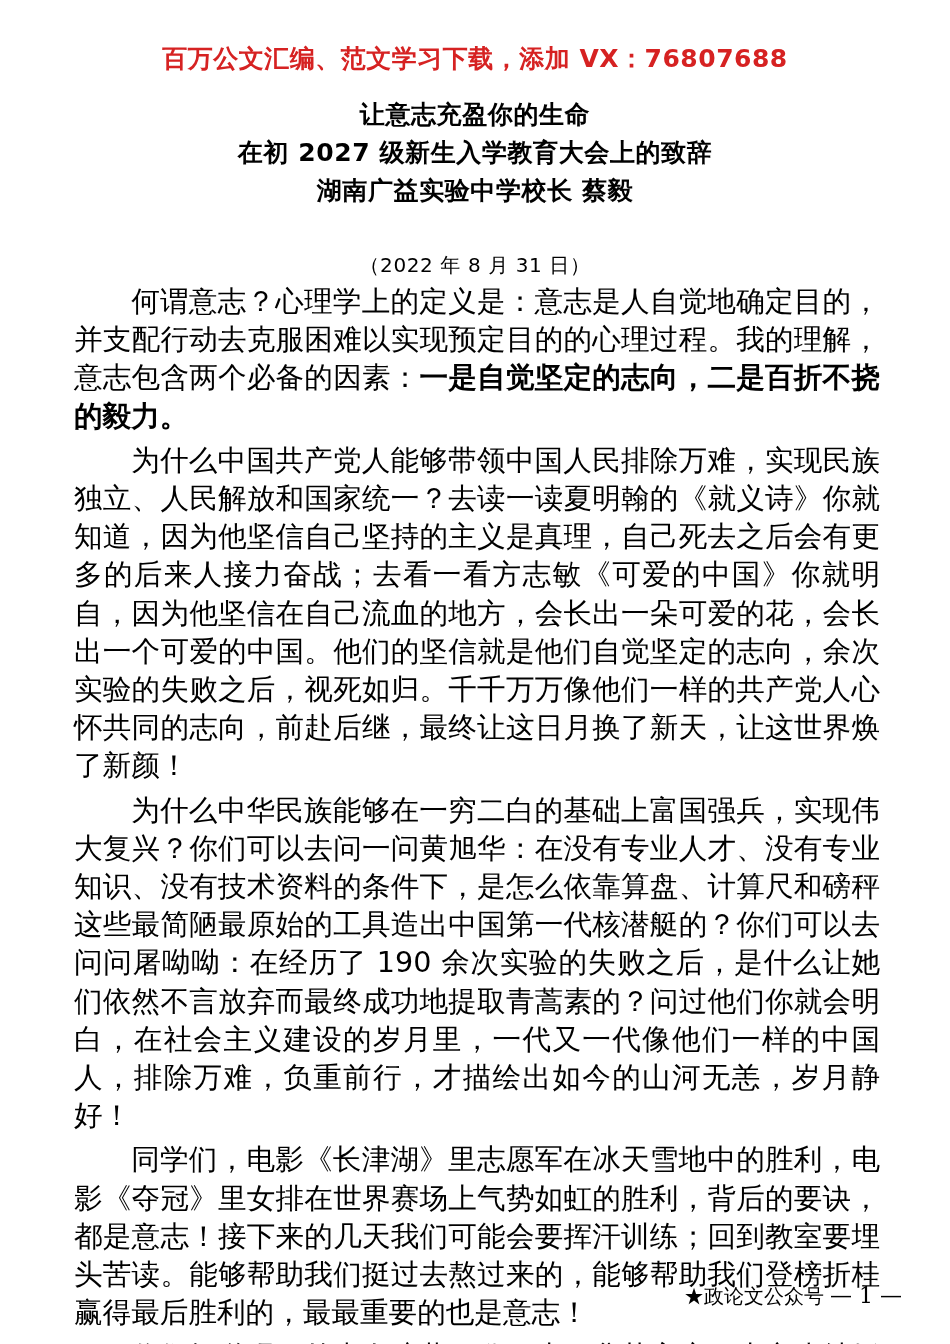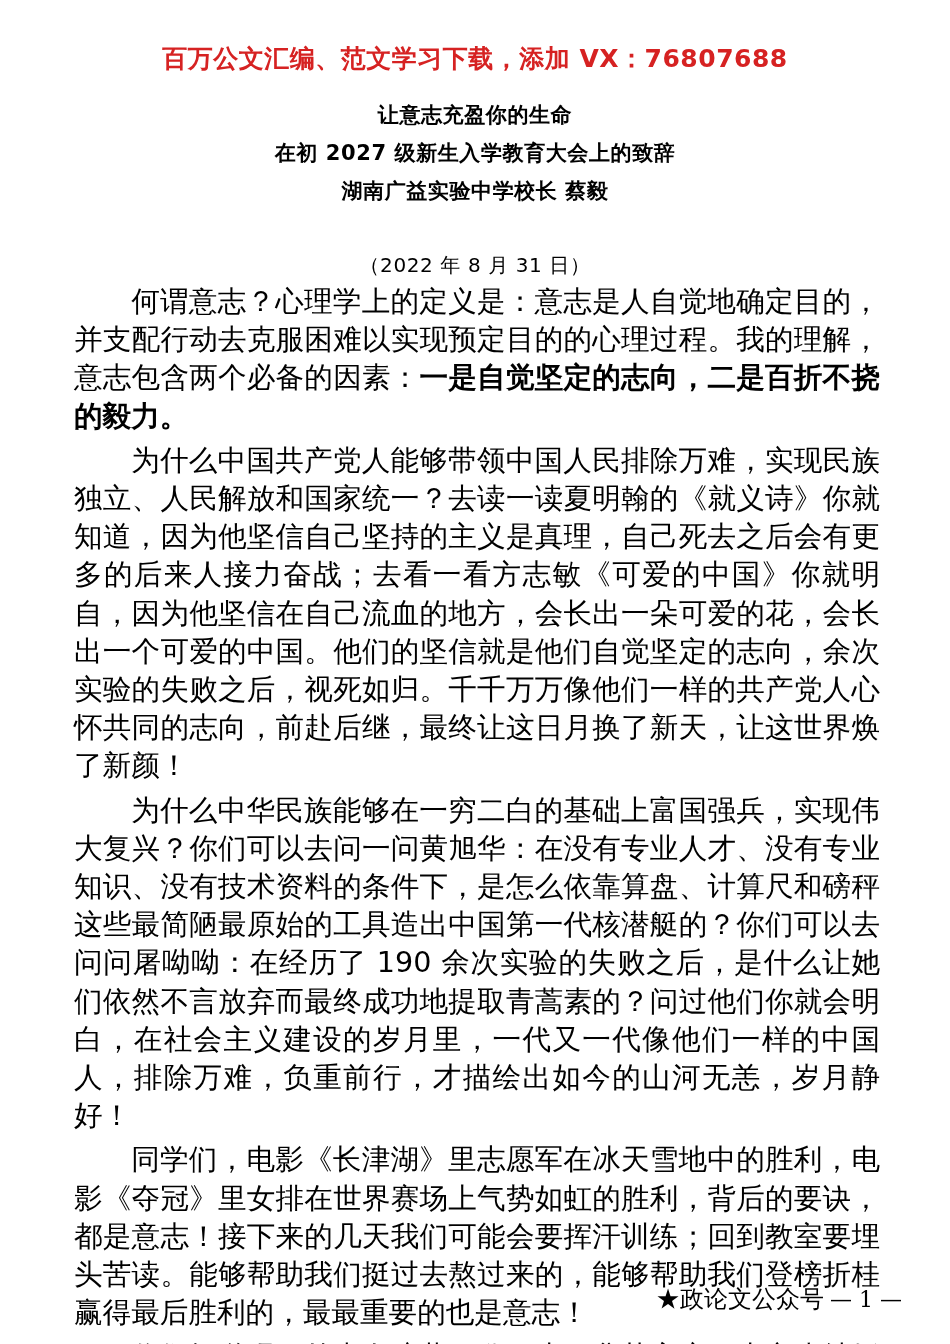--- a/index.html
+++ b/index.html
@@ -38,21 +38,21 @@
 
   
   .title-block {
     position: absolute;
     top: 96px;
     left: 0;
     width: 950px;
     text-align: center;
   }
   .title-line {
-    font-size: 21px;
+    font-size: 25px;
     font-weight: 700;
     line-height: 38px;
     letter-spacing: 0.6px;
     white-space: nowrap;
   }
   .title-date {
     font-size: 20px;
     font-weight: 400;
     line-height: 38px;
     letter-spacing: 0.6px;
@@ -92,21 +92,21 @@
     top: 1283px;
     width: 950px;
     text-align: right;
     padding-right: 48px;
     box-sizing: border-box;
     font-size: 21px;
     white-space: nowrap;
   }
   .footer .wm {
     font-family: "DejaVu Serif", "Liberation Serif", serif;
-    font-size: 24px;
+    font-size: 20px;
   }
   .footer .pageno {
     font-family: "DejaVu Serif", "Liberation Serif", serif;
     font-size: 22px;
     margin-left: 6px;
   }
 </style>
 </head>
 <body>
 

